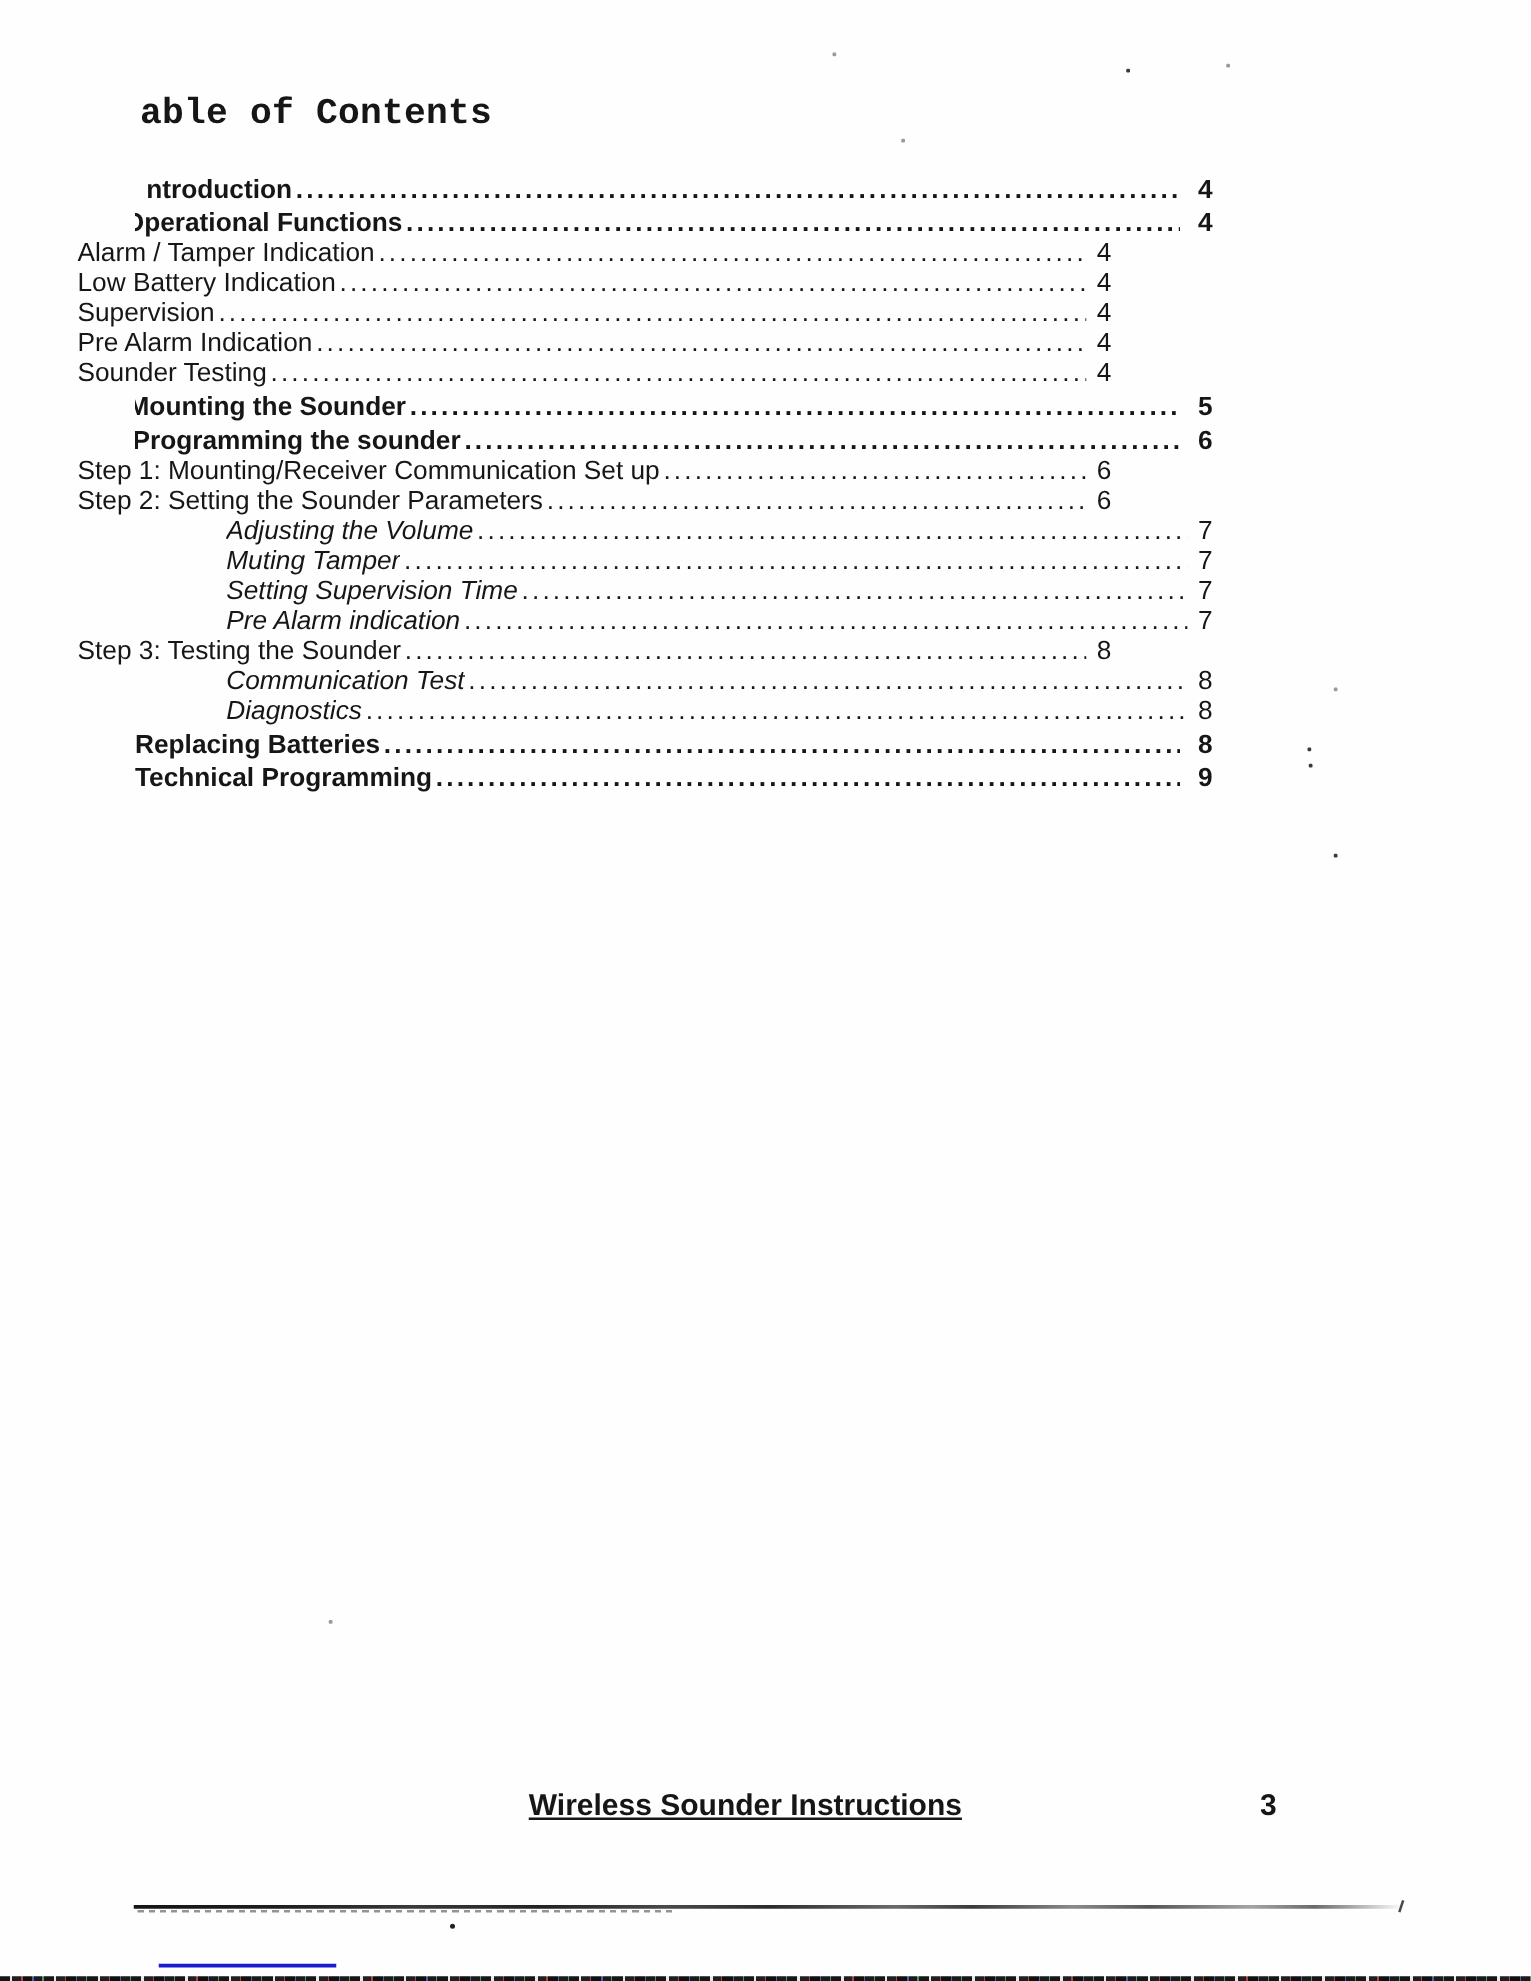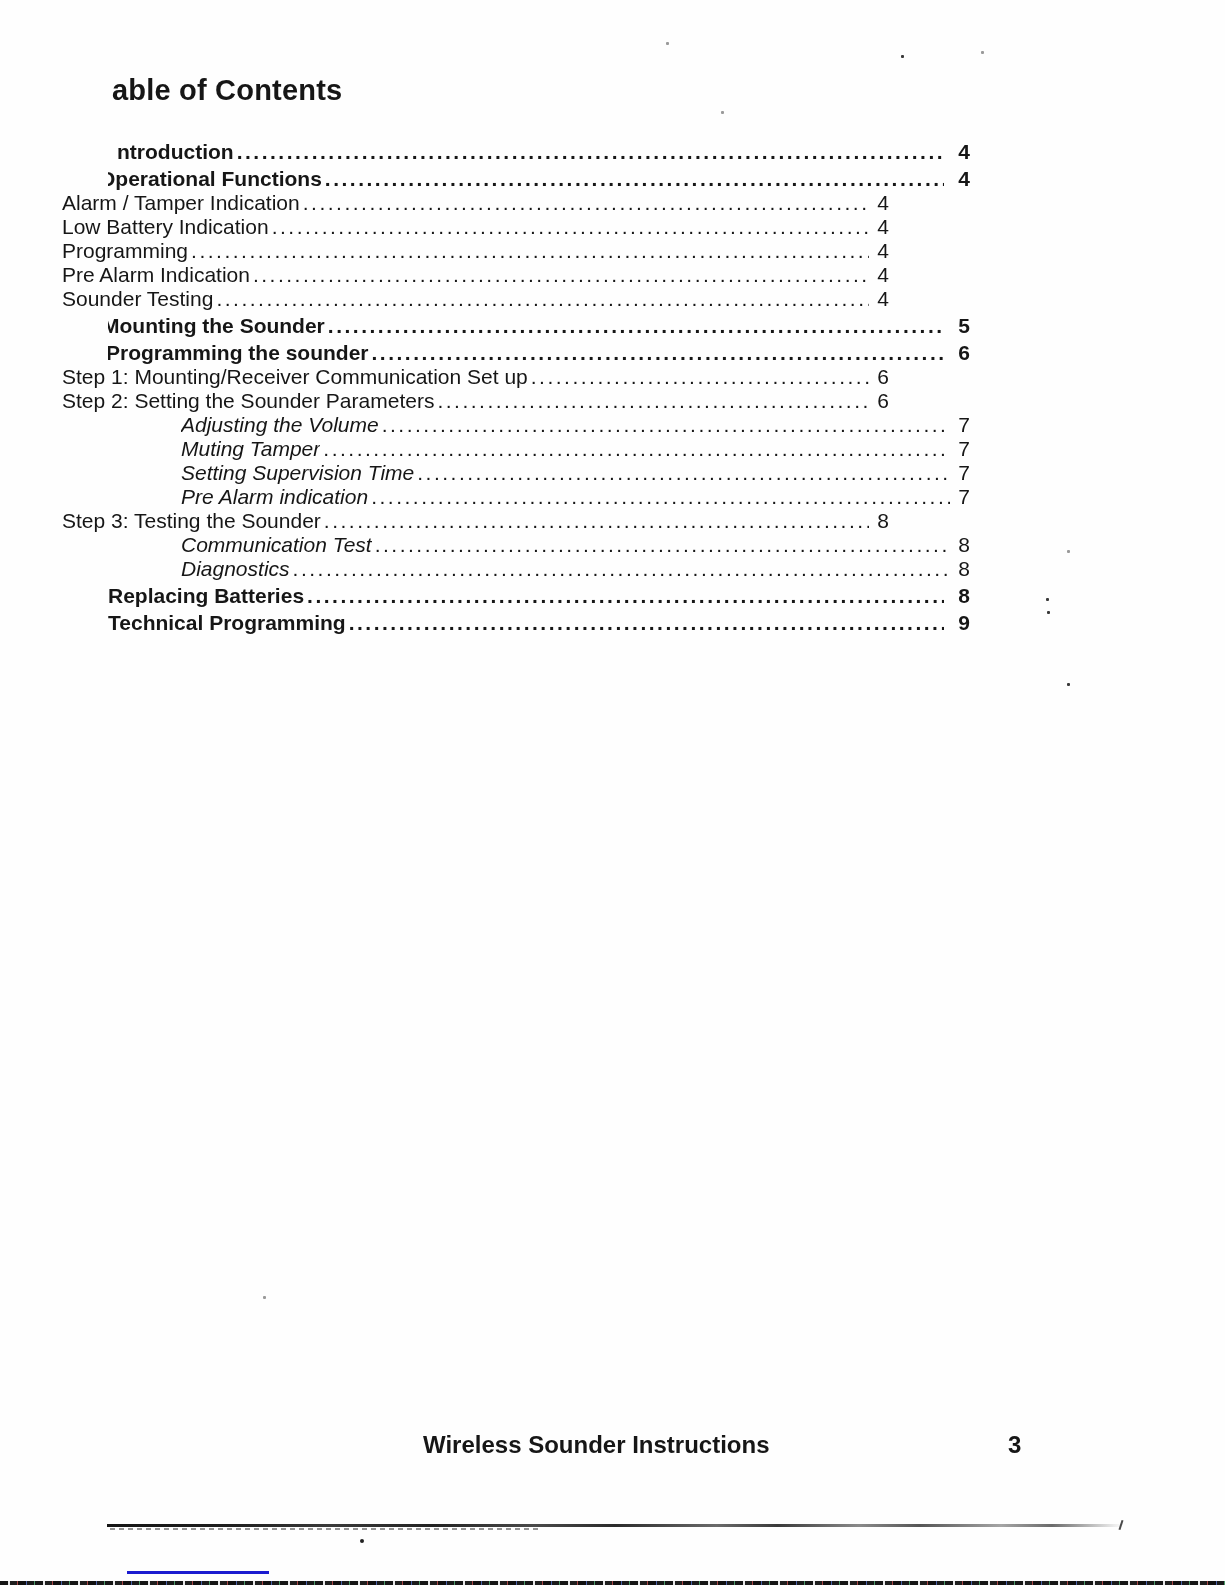--- a/index.html
+++ b/index.html
@@ -7,21 +7,21 @@
     position:relative;
     width:1225px;height:1585px;
     background:#fefefe;
     overflow:hidden;
     font-family:"Liberation Sans","DejaVu Sans",sans-serif;
     color:#161616;
   }
   .heading{
     position:absolute;left:112px;top:74px;
     font-size:29px;line-height:33px;font-weight:700;
-    letter-spacing:.2px;white-space:nowrap;margin:0;
+    letter-spacing:.2px;white-space:nowrap;margin:0;font-family:Liberation Mono, monospace;
   }
   .toc{position:absolute;left:0;top:140px;width:1225px;}
   .row{
     display:flex;align-items:center;
     height:24px;line-height:24px;font-size:21px;
   }
   .lvl1{margin-left:108px;width:862px;font-weight:700;margin-top:3px;}
   .toc .row:first-child{margin-top:0;margin-left:117px;width:853px;}
   .lvl2{margin-left:62px;width:827px;}
   .lvl3{margin-left:181px;width:789px;font-style:italic;}
@@ -34,21 +34,21 @@
     flex:1 1 auto;overflow:hidden;white-space:nowrap;
     letter-spacing:2.5px;padding-left:3px;font-style:normal;
   }
   .dots::after{
     content:"......................................................................................................................................................................................";
   }
   .num{flex:0 0 auto;text-align:right;min-width:16px;padding-left:4px;font-style:normal;}
   .lvl1 .num{padding-left:10px;}
   .footer-title{
     position:absolute;left:423px;top:1432px;
-    font-size:24px;line-height:26px;font-weight:700;white-space:nowrap;
+    font-size:24px;line-height:26px;font-weight:700;white-space:nowrap;text-decoration:underline;
   }
   .footer-page{
     position:absolute;left:1008px;top:1432px;
     font-size:24px;line-height:26px;font-weight:700;
   }
   .divider{
     position:absolute;left:107px;top:1524px;width:1016px;height:3px;
     background:linear-gradient(90deg,#151515 0%,#1e1e1e 12%,#3a3a3a 22%,#222 32%,
       #4a4a4a 42%,#2b2b2b 50%,#6a6a6a 60%,#3a3a3a 66%,#8a8a8a 74%,#555 80%,
       #a5a5a5 88%,#6a6a6a 93%,rgba(255,255,255,0) 100%);
@@ -101,21 +101,21 @@
       <span class="num">4</span>
     </div>
 
     <div class="row lvl2">
       <span class="lbl"><span class="t">Low Battery Indication</span></span>
       <span class="dots"></span>
       <span class="num">4</span>
     </div>
 
     <div class="row lvl2">
-      <span class="lbl"><span class="t">Programming</span></span>
+      <span class="lbl"><span class="t">Supervision</span></span>
       <span class="dots"></span>
       <span class="num">4</span>
     </div>
 
     <div class="row lvl2">
       <span class="lbl"><span class="t">Pre Alarm Indication</span></span>
       <span class="dots"></span>
       <span class="num">4</span>
     </div>
 

